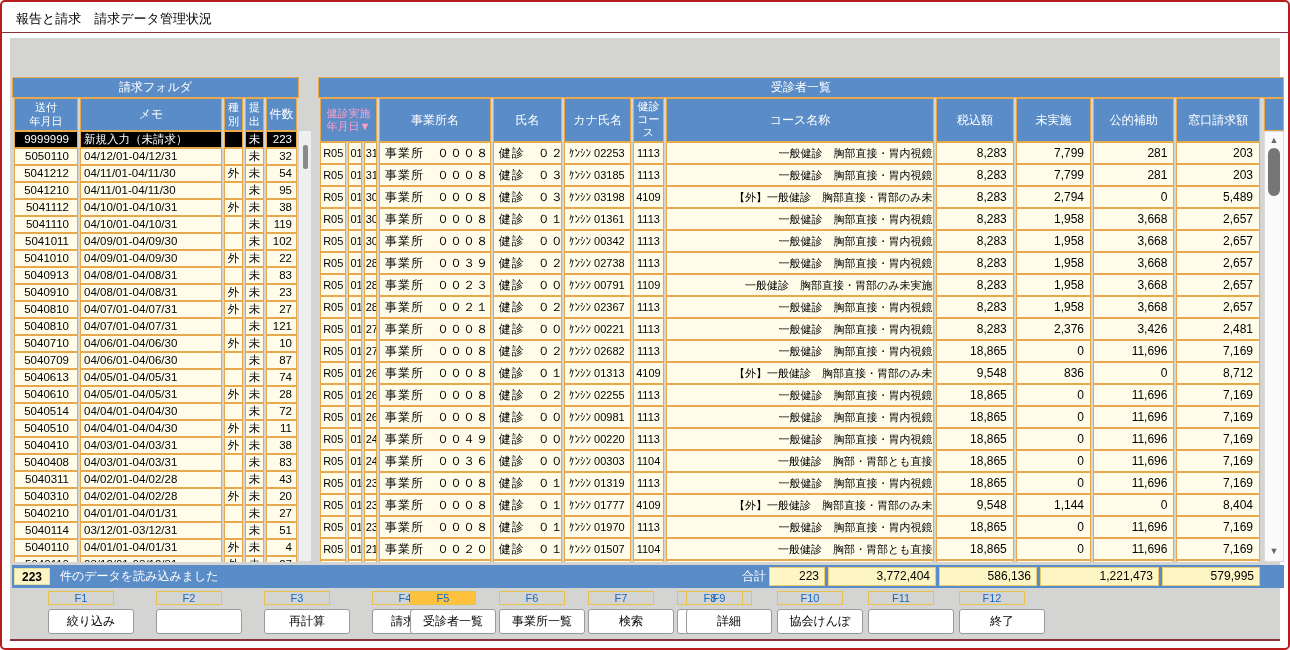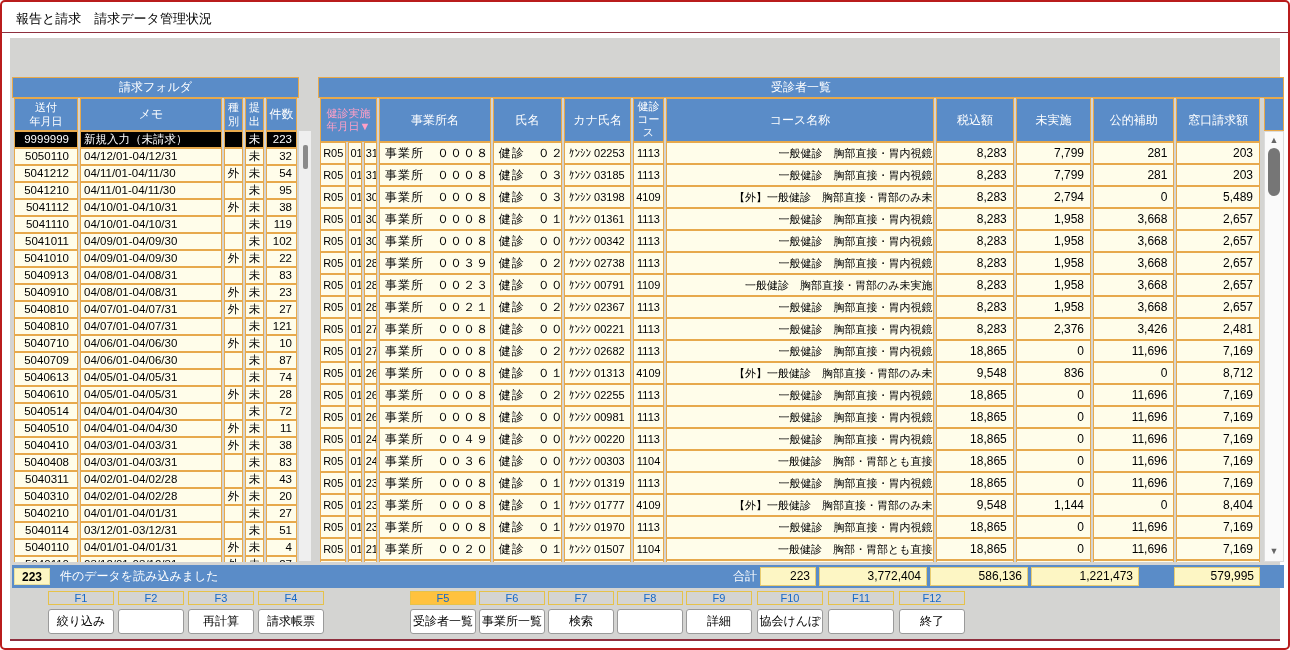--- a/index.html
+++ b/index.html
@@ -58,31 +58,31 @@
 
   
   .statusbar{position:absolute;left:10px;top:563px;width:1272px;height:23px;background:#5a8cc8;color:#fff;}
   .count-box{position:absolute;left:2px;top:3px;width:36px;height:17px;line-height:17px;background:#fdf6c4;
     color:#000;font-weight:bold;font-size:12px;text-align:center;border:1px solid #e8e0a0;box-sizing:border-box;}
   .status-msg{position:absolute;left:48px;top:0;line-height:23px;font-size:12px;}
   .totals{position:absolute;right:24px;top:2px;display:flex;gap:3px;align-items:center;height:19px;}
   .total-label{font-size:12px;}
   .tbox{height:19px;line-height:17px;background:#fdf6c4;border:1px solid #e8cc70;color:#000;
     text-align:right;padding:0 5px;box-sizing:border-box;font-size:12px;}
-  .tb0{width:56px;} .tb1{width:108px;} .tb2{width:98px;} .tb3{width:108px;} .tb4{width:86px;margin-left:32px;}
+  .tb0{width:56px;} .tb1{width:108px;} .tb2{width:98px;} .tb3{width:119px;} .tb4{width:98px;}
 
   
   .fkeys{position:absolute;left:0;top:589px;width:100%;height:46px;}
   .fgroup{position:absolute;top:0;display:flex;}
-  .g0{left:46px;gap:4px;} .g1{left:408px;gap:3px;} .g2{left:684px;gap:5px;}
+  .g0{left:46px;gap:22px;} .g1{left:408px;gap:3px;} .g2{left:684px;gap:5px;}
   .fcell{display:flex;flex-direction:column;gap:4px;}
   .flabel{width:66px;height:14px;line-height:12px;text-align:center;font-size:11px;color:#1668c8;
     border:1px solid #e6c24a;box-sizing:border-box;}
   .flabel.active{background:#ffc23e;}
-  .fbtn{width:66px;height:25px;line-height:23px;text-align:center;font-size:12px;color:#000;
+  .fbtn{width:86px;height:25px;line-height:23px;text-align:center;font-size:12px;color:#000;
     background:#fff;border:1px solid #9a9a9a;border-radius:3px;box-sizing:border-box;}
 </style>
 </head>
 <body>
 
 <div class="window">
   <div class="page-title">報告と請求　請求データ管理状況</div>
   <div class="title-line"></div>
   <div class="gray-panel"></div>
 

